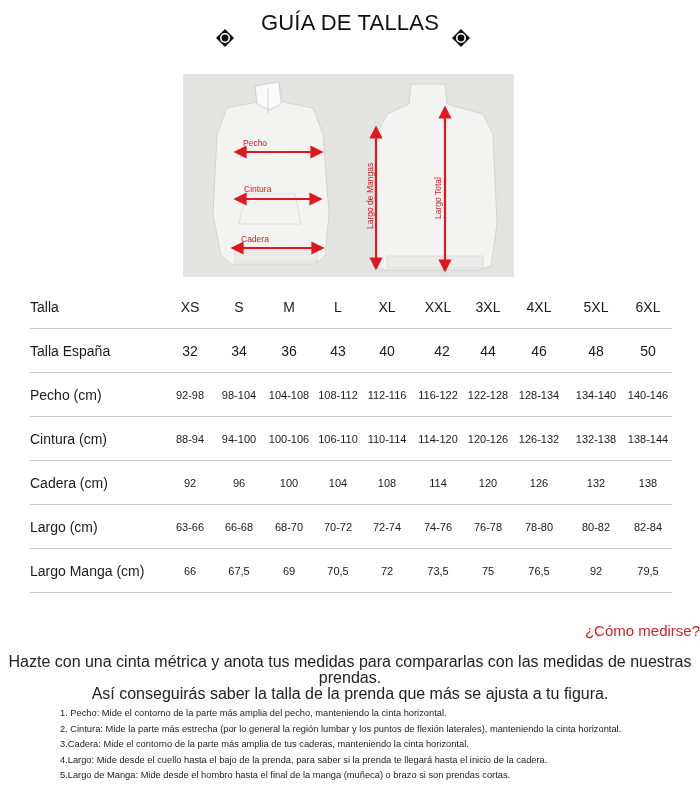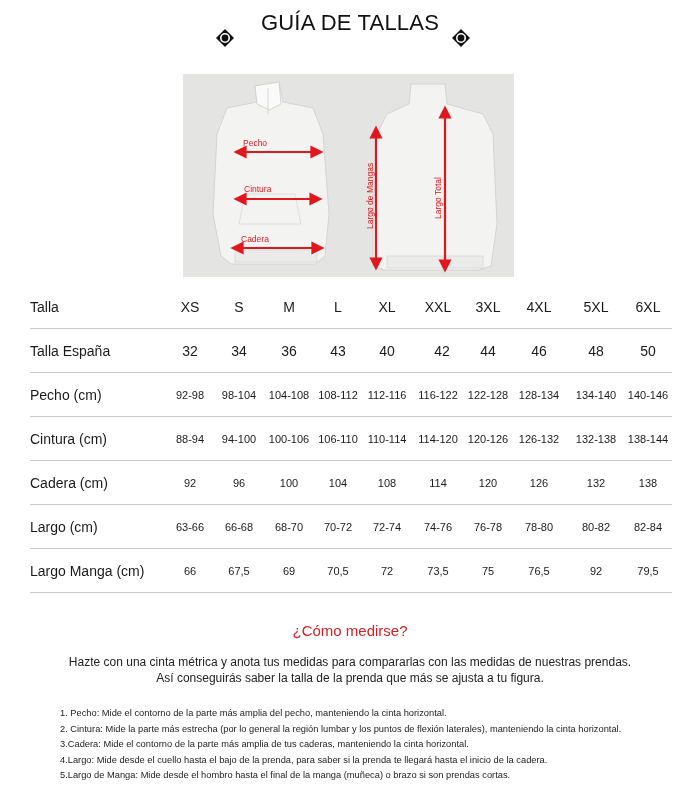--- a/index.html
+++ b/index.html
@@ -16,22 +16,22 @@
     .figure { position: absolute; left: 183px; top: 74px; width: 331px; height: 203px; background: #e4e4e3; overflow: hidden; }
     .figure svg { position: absolute; left: 0; top: 0; }
 
     .table { position: absolute; left: 30px; top: 285px; width: 642px; text-decoration: underline; }
     .row { position: relative; height: 44px; border-bottom: 1.5px solid #c8c8c8; }
     .row:first-child { height: 44px; }
     .row .label { position: absolute; left: 0; top: 0; height: 44px; line-height: 44px; font-size: 14px; color: #1a1a1a; }
     .row .cell { position: absolute; top: 0; height: 44px; line-height: 44px; text-align: center; width: 60px; font-size: 14px; color: #1a1a1a; }
     .row.small .cell { font-size: 11px; }
 
-    .how-title { position: absolute; top: 622px; left: 0; width: 700px; text-align: center; font-size: 15px; color: #d42026; }
-    .intro { position: absolute; top: 654px; left: 0; width: 700px; text-align: center; font-size: 12px; line-height: 16px; color: #222; }
+    .how-title { position: absolute; top: 622px; left: 0; width: 700px; text-align: right; font-size: 15px; color: #d42026; }
+    .intro { position: absolute; top: 654px; left: 0; width: 700px; text-align: center; font-size: 16px; line-height: 16px; color: #222; }
     .steps { position: absolute; top: 706px; left: 60px; width: 640px; font-size: 9.3px; line-height: 15.5px; color: #222; list-style: none; }
   </style>
 </head>
 <body>
 
 <div class="header">
   <span class="diamond left">
     <svg width="18" height="18" viewBox="0 0 18 18">
       <polygon points="9,0 18,9 9,18 0,9" fill="#111"></polygon>
       <circle cx="9" cy="9" r="5" fill="#fff"></circle>

